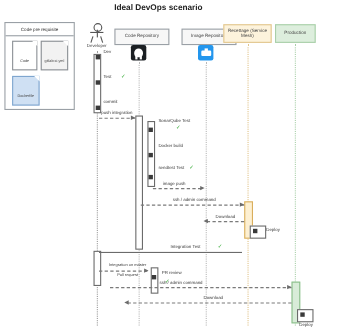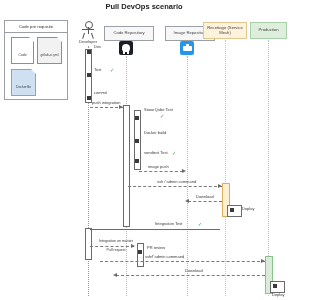--- a/index.html
+++ b/index.html
@@ -90,21 +90,21 @@
   .selfbox{position:absolute;border:1px solid #6b6b6b;background:#fff;}
   .sq{position:absolute;width:4px;height:4px;background:#3a3a3a;}
   .note2{position:absolute;font-size:3.6px;color:#3a3a3a;text-align:center;
          line-height:1.2;}
 </style>
 </head>
 <body>
 
 <div id="canvas">
 
-  <div class="t" id="title">Pull DevOps scenario</div>
+  <div class="t" id="title">Ideal DevOps scenario</div>
 
   <div id="prereq">
     <div class="hdr">Code pre requisite</div>
     <div class="doc" id="doc-code">
       <span class="fold"></span>
       <span class="lbl">Code</span>
     </div>
     <div class="doc" id="doc-yml">
       <span class="fold"></span>
       <span class="lbl">gitlab-ci.yml</span>

